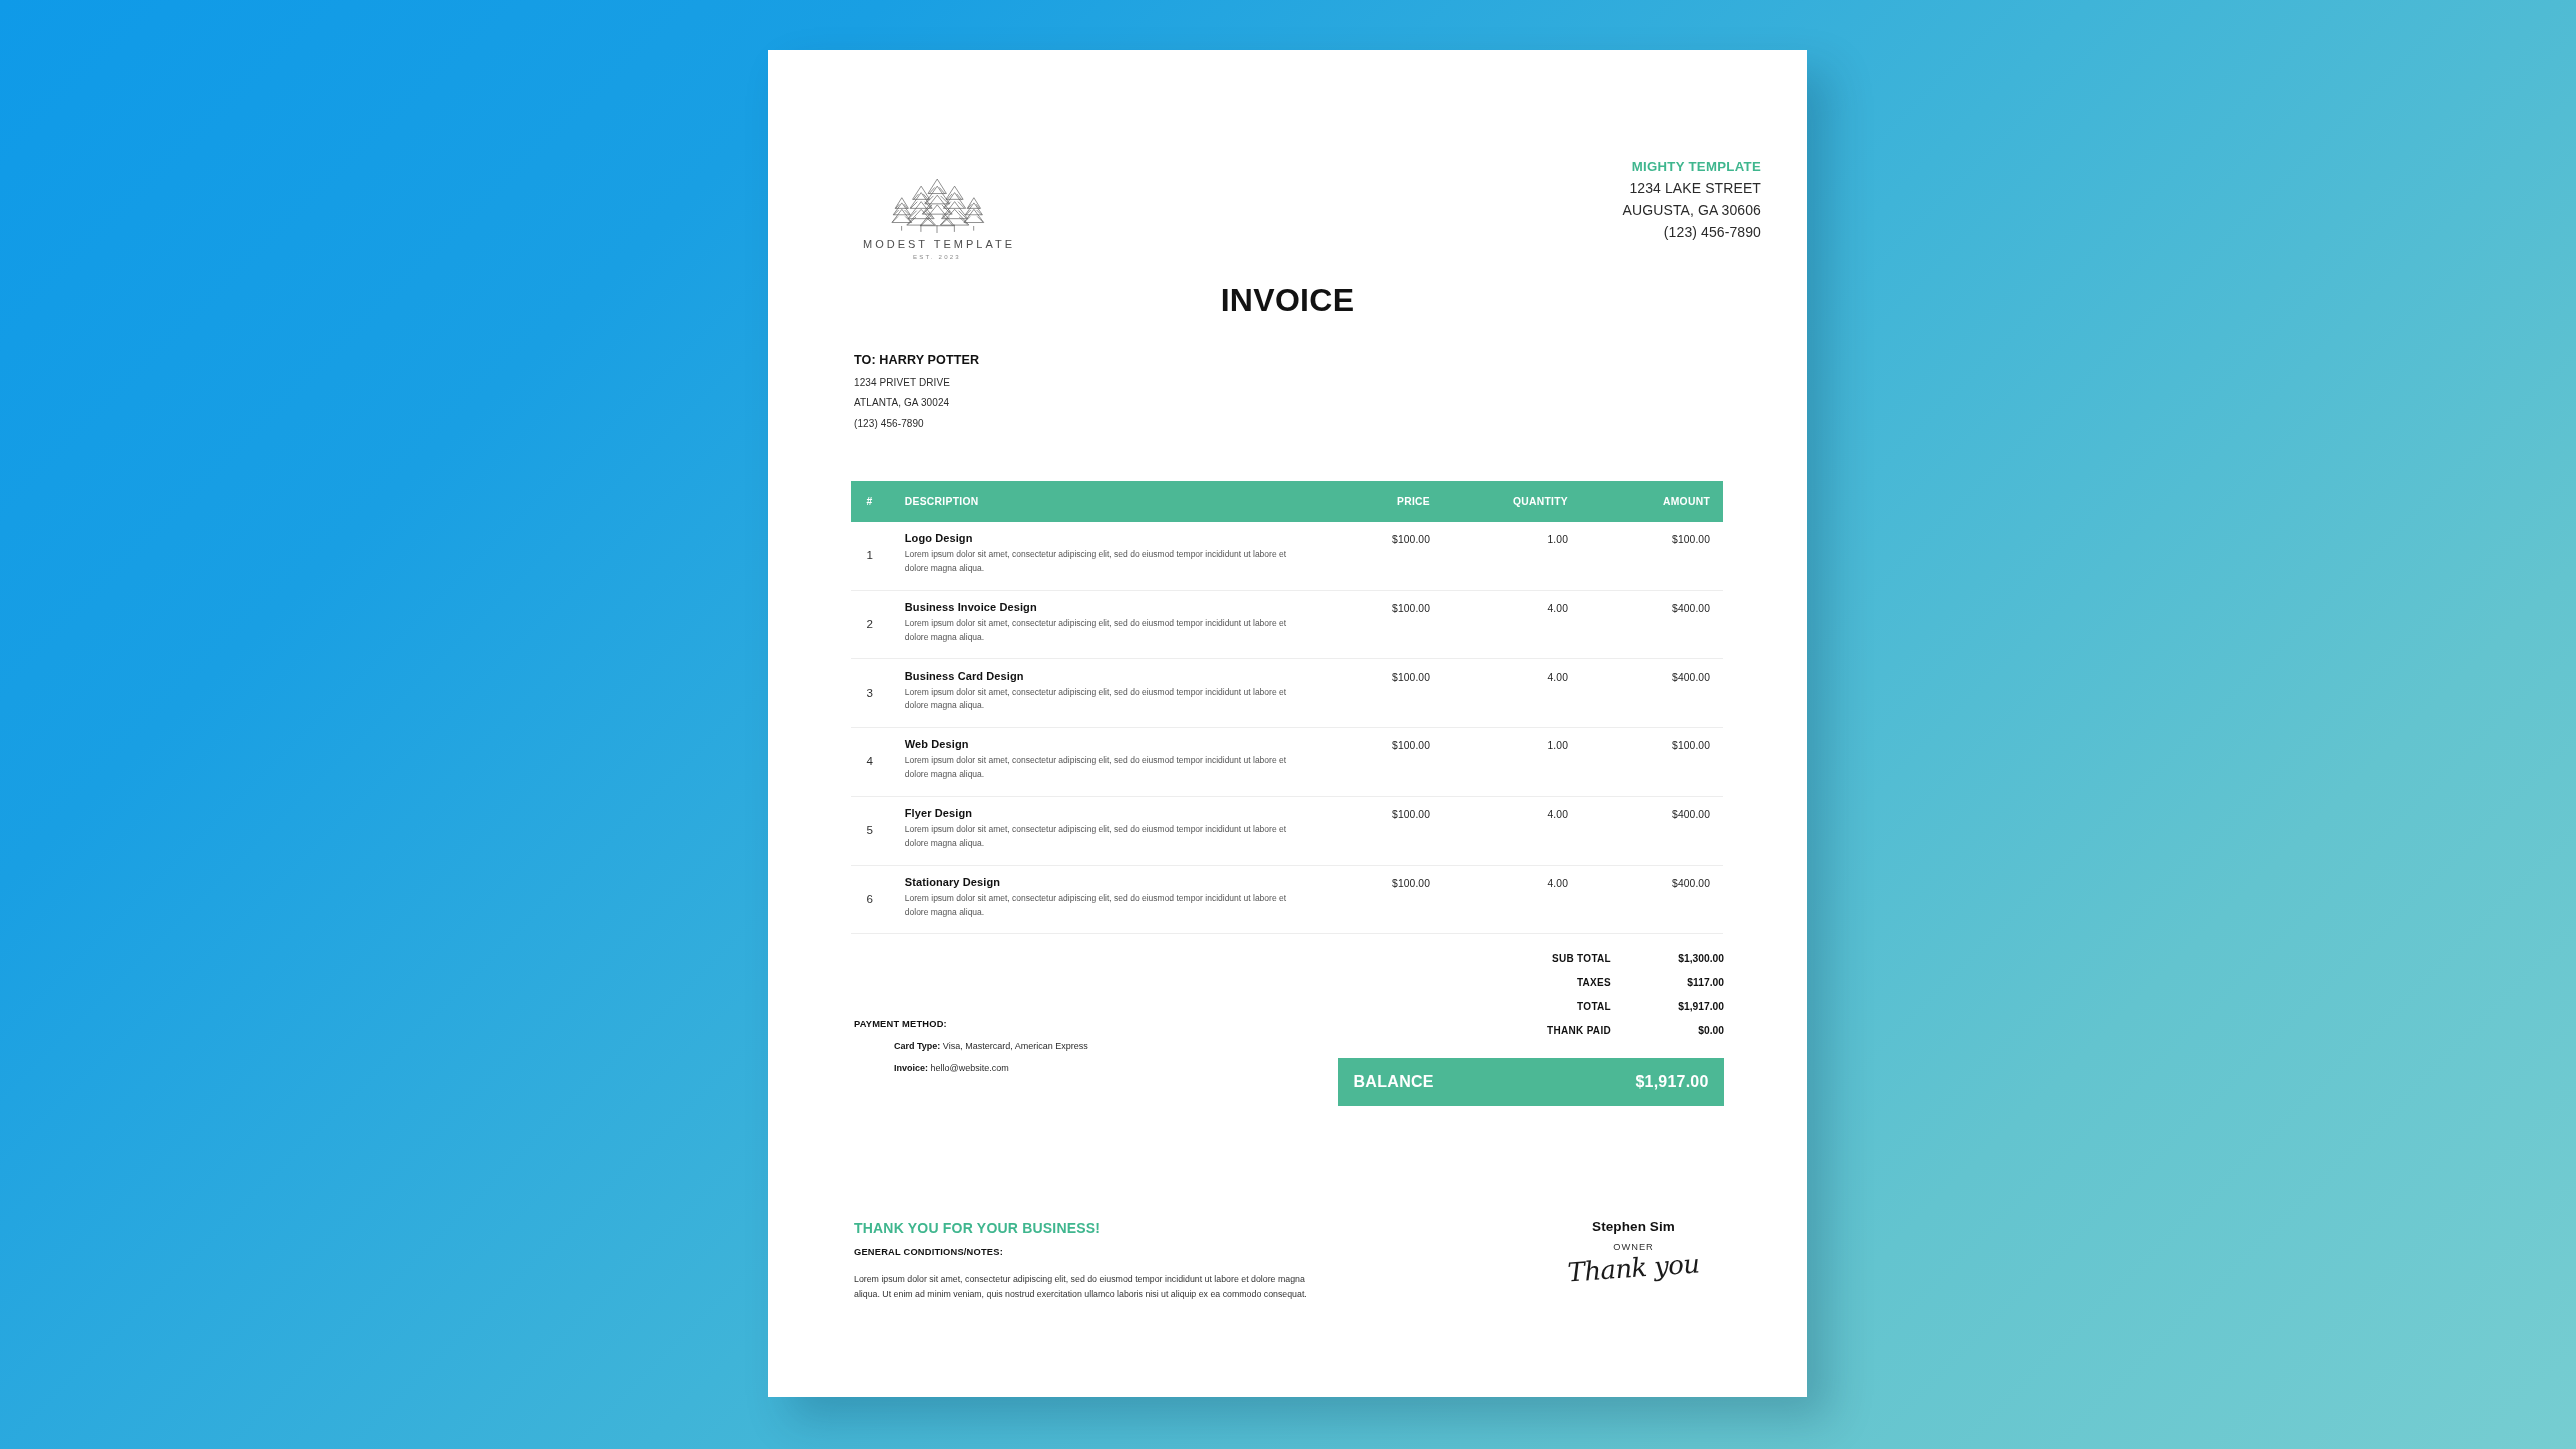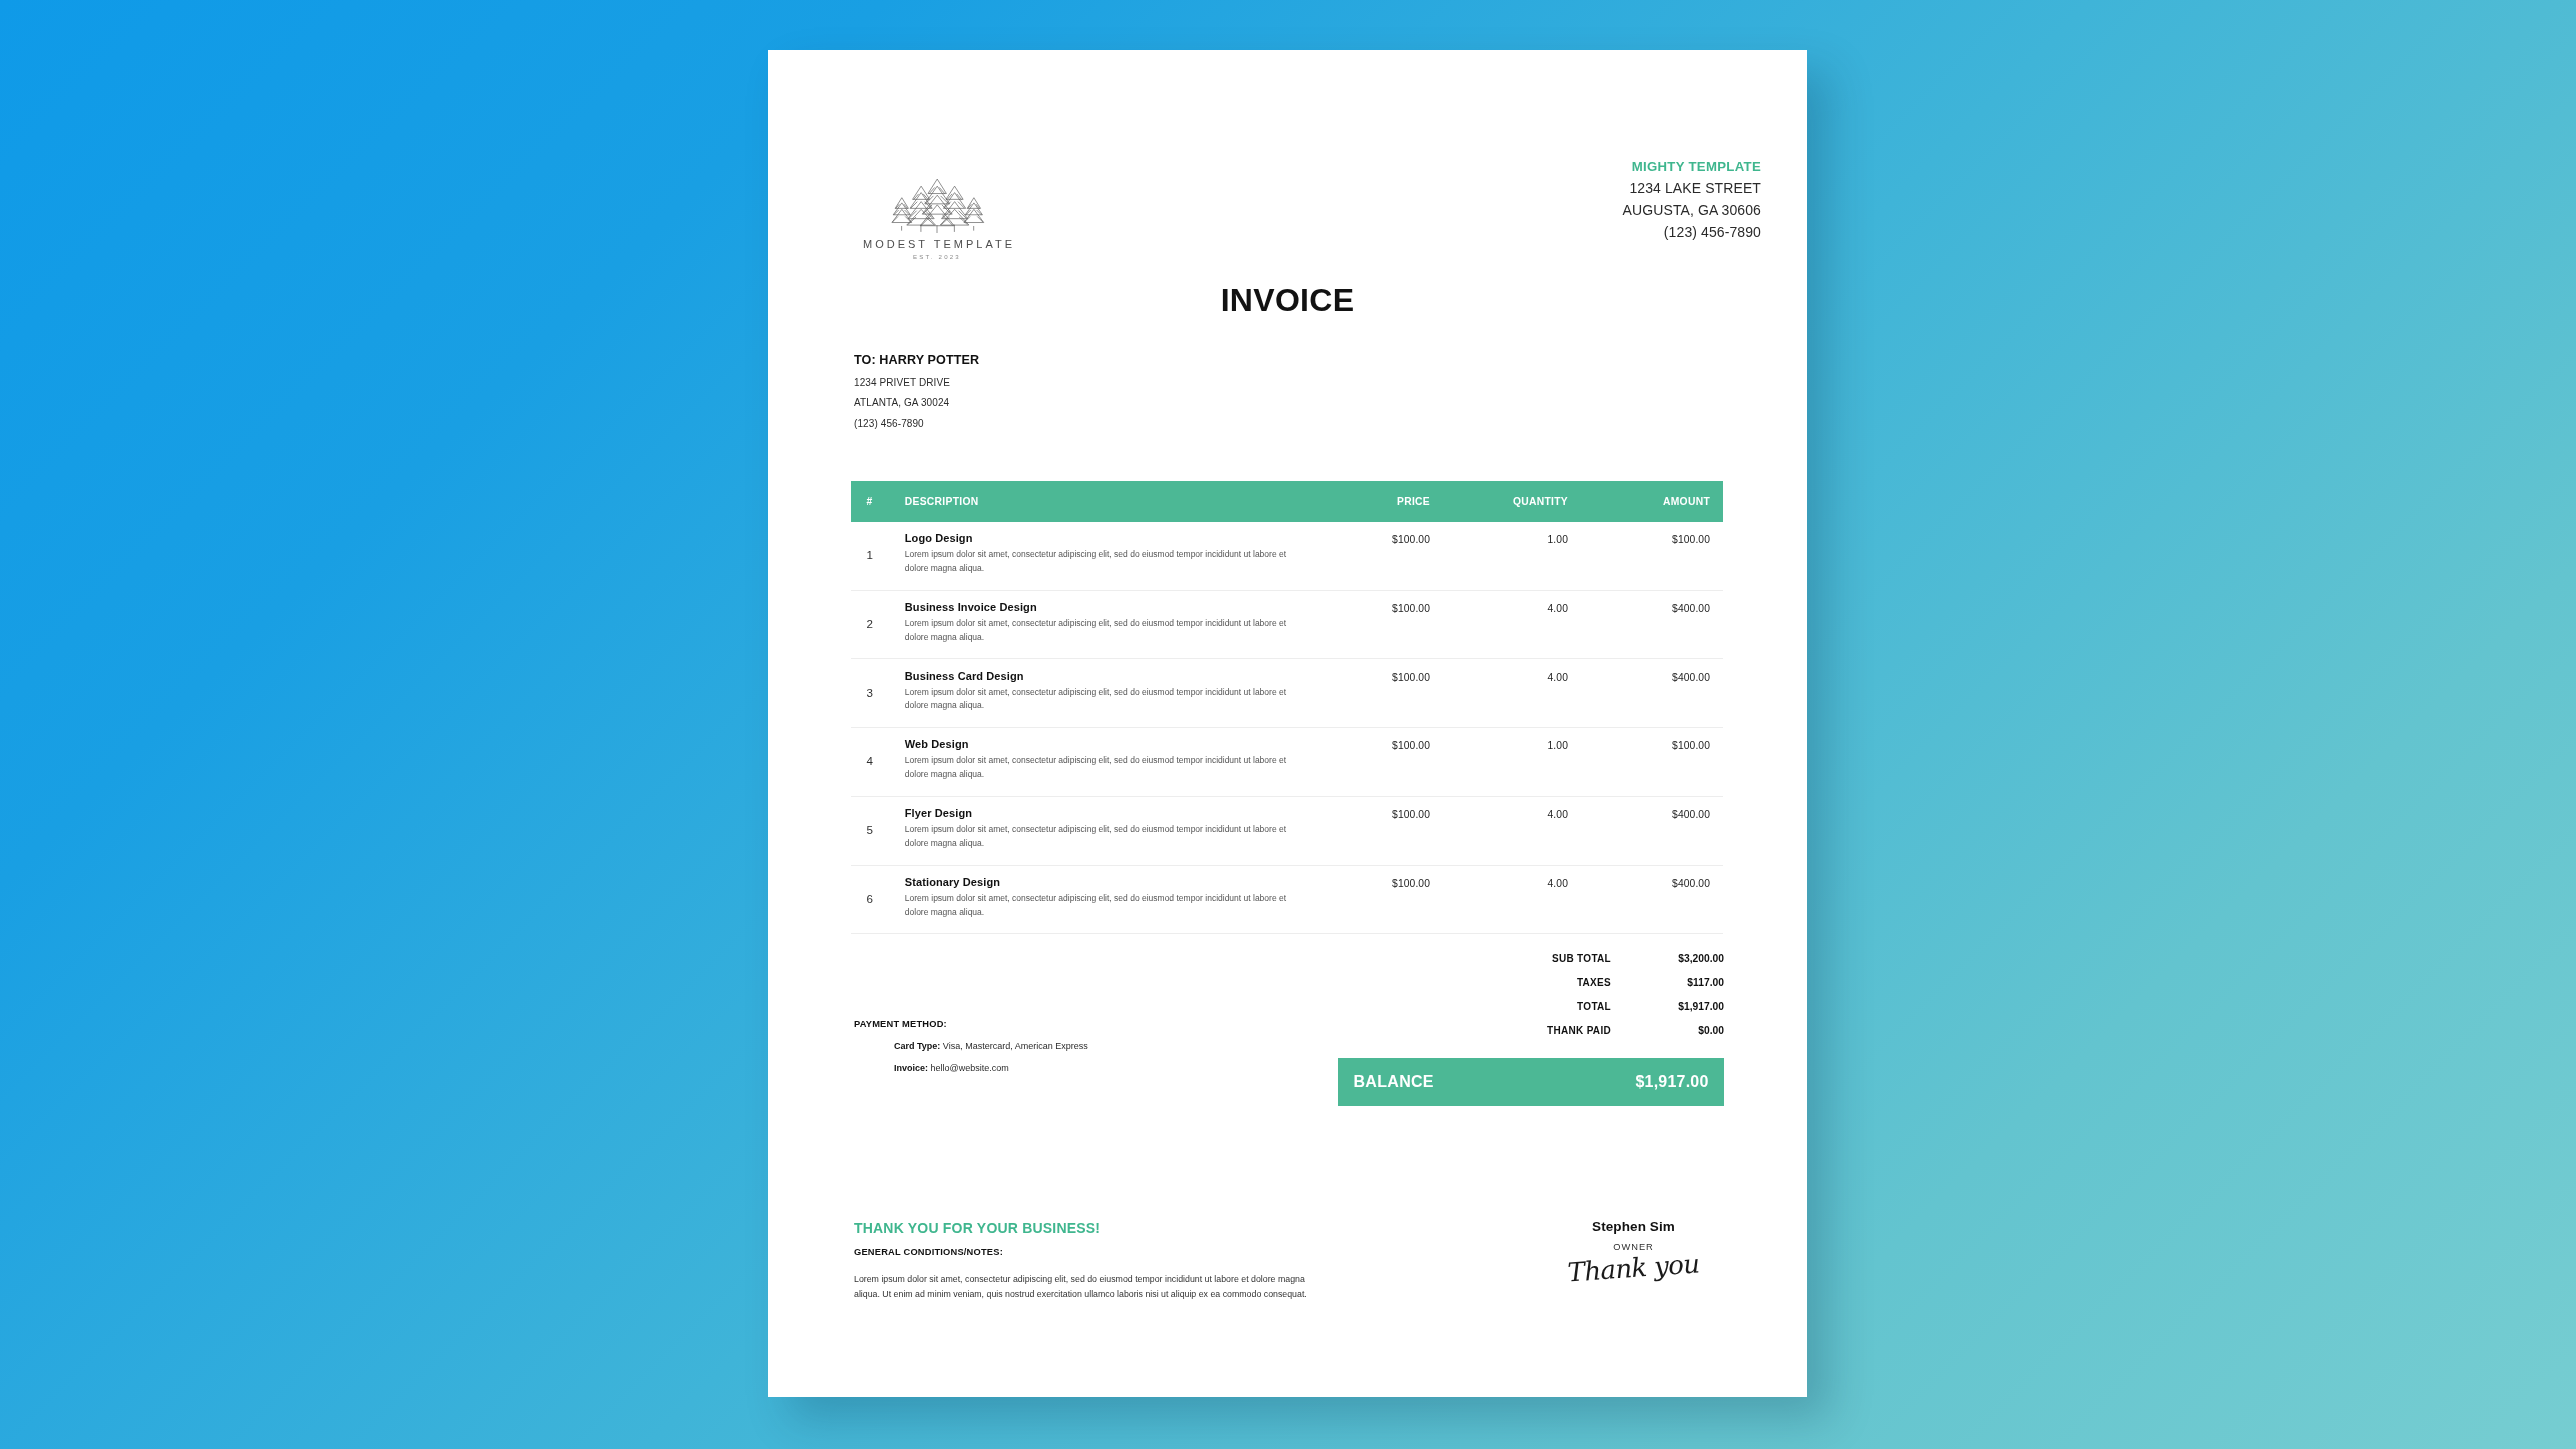--- a/index.html
+++ b/index.html
@@ -250,21 +250,21 @@
         </div>
         <div class="c-price">$100.00</div>
         <div class="c-qty">4.00</div>
         <div class="c-amt">$400.00</div>
       </div>
     </div>
 
     <div id="totals">
       <div class="tot-row">
         <span class="tot-key">SUB TOTAL</span>
-        <span class="tot-val">$3,200.00</span>
+        <span class="tot-val">$1,300.00</span>
       </div>
       <div class="tot-row">
         <span class="tot-key">TAXES</span>
         <span class="tot-val">$117.00</span>
       </div>
       <div class="tot-row">
         <span class="tot-key">TOTAL</span>
         <span class="tot-val">$1,917.00</span>
       </div>
       <div class="tot-row">

